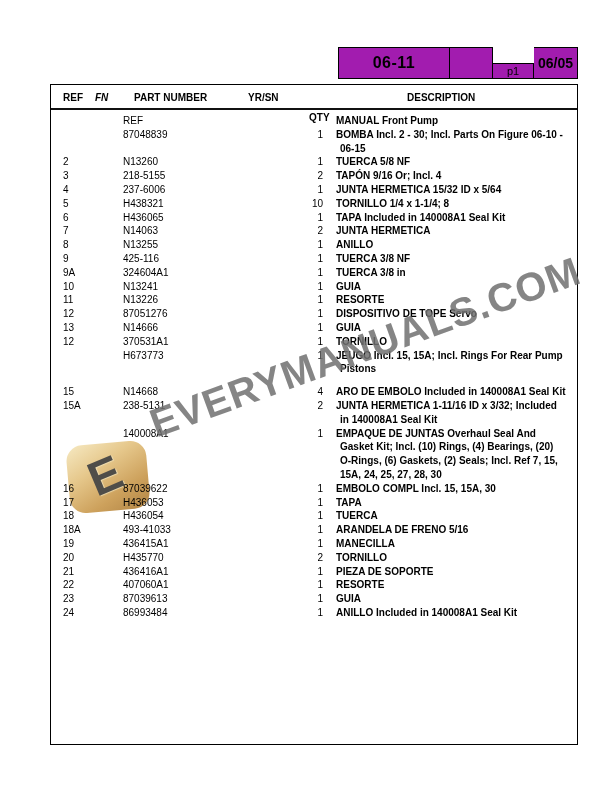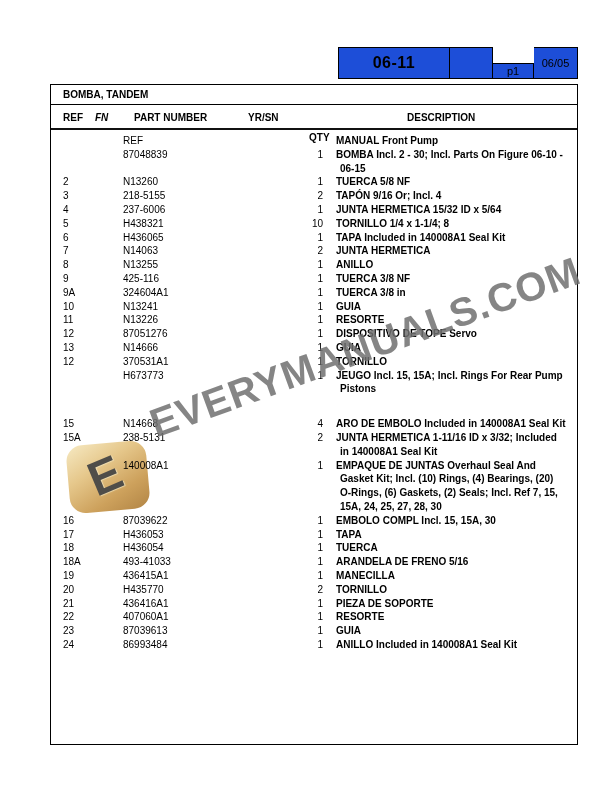--- a/index.html
+++ b/index.html
@@ -3,37 +3,37 @@
 <meta charset="utf-8">
 <style>
   html,body{margin:0;padding:0;background:#fff;}
   .page{
     position:relative;width:612px;height:792px;background:#ffffff;
     font-family:"Liberation Sans","DejaVu Sans",sans-serif;color:#000;
     overflow:hidden;
   }
   
   .hdr-boxes{position:absolute;top:47px;left:338px;height:32px;display:flex;}
-  .hdr-box{border:1px solid #000;border-left:none;display:flex;align-items:center;justify-content:center;box-sizing:border-box;background:#1d4ed8;}
+  .hdr-box{border:1px solid #000;border-left:none;display:flex;align-items:center;justify-content:center;box-sizing:border-box;background:#a21caf;}
   .hdr-box:first-child{border-left:1px solid #000;}
   .hdr-box.fig{width:112px;font-size:16px;font-weight:bold;letter-spacing:.5px;}
   .hdr-box.blank{width:43px;}
   .hdr-box.pg{width:41px;font-size:11px;margin-top:16px;}
-  .hdr-box.date{width:44px;font-size:11px;}
+  .hdr-box.date{width:44px;font-size:14px;font-weight:bold;}
   
   .table-frame{position:absolute;left:50px;top:84px;width:528px;height:661px;border:1px solid #000;box-sizing:border-box;background:transparent;z-index:2;}
   .title-row{position:relative;height:20px;border-bottom:1px solid #000;box-sizing:border-box;}
   .title-row span{position:absolute;left:12px;top:4px;font-size:10px;font-weight:bold;}
   .colhead-row{position:relative;height:25px;border-bottom:2px solid #111;box-sizing:border-box;font-size:10px;font-weight:bold;}
   .colhead-row span{position:absolute;top:7px;}
   .ch-ref{left:12px;}.ch-fn{left:44px;font-style:italic;}.ch-part{left:83px;}.ch-yrsn{left:197px;}.ch-qty{left:258px;margin-top:20px;}.ch-desc{left:356px;}
   
   .tbody{position:relative;height:541px;padding-top:4px;box-sizing:border-box;overflow:hidden;}
   .prow{position:relative;font-size:10px;line-height:13.8px;min-height:13.8px;}
-  .prow.spacer{margin-top:21px;}
+  .prow.spacer{margin-top:9px;}
   .c-ref{position:absolute;left:12px;top:0;white-space:nowrap;}
   .c-part{position:absolute;left:72px;top:0;white-space:nowrap;}
   .c-qty{position:absolute;left:236px;top:0;width:36px;text-align:right;}
   .c-desc{display:block;padding-left:289px;text-indent:-4px;padding-right:10px;font-weight:bold;}
   
   .footer-row{position:relative;height:73px;border-top:2px solid #222;box-sizing:border-box;}
   .footer-vline{position:absolute;left:329px;top:0;bottom:0;width:1px;background:#000;}
   .footer-num{position:absolute;left:334px;top:2px;font-size:16px;font-weight:bold;}
   
   .wm-logo{
@@ -72,23 +72,20 @@
     <div class="hdr-box date">
       <span>06/05</span>
     </div>
   </div>
 
   <div class="wm-logo">
     <span class="glyph">E</span>
   </div>
 
   <div class="table-frame">
-    <div class="title-row">
-      <span>BOMBA, TANDEM</span>
-    </div>
     <div class="colhead-row">
       <span class="ch-ref">REF</span>
       <span class="ch-fn">FN</span>
       <span class="ch-part">PART NUMBER</span>
       <span class="ch-yrsn">YR/SN</span>
       <span class="ch-qty">QTY</span>
       <span class="ch-desc">DESCRIPTION</span>
     </div>
     <div class="tbody">
     <div class="prow">

